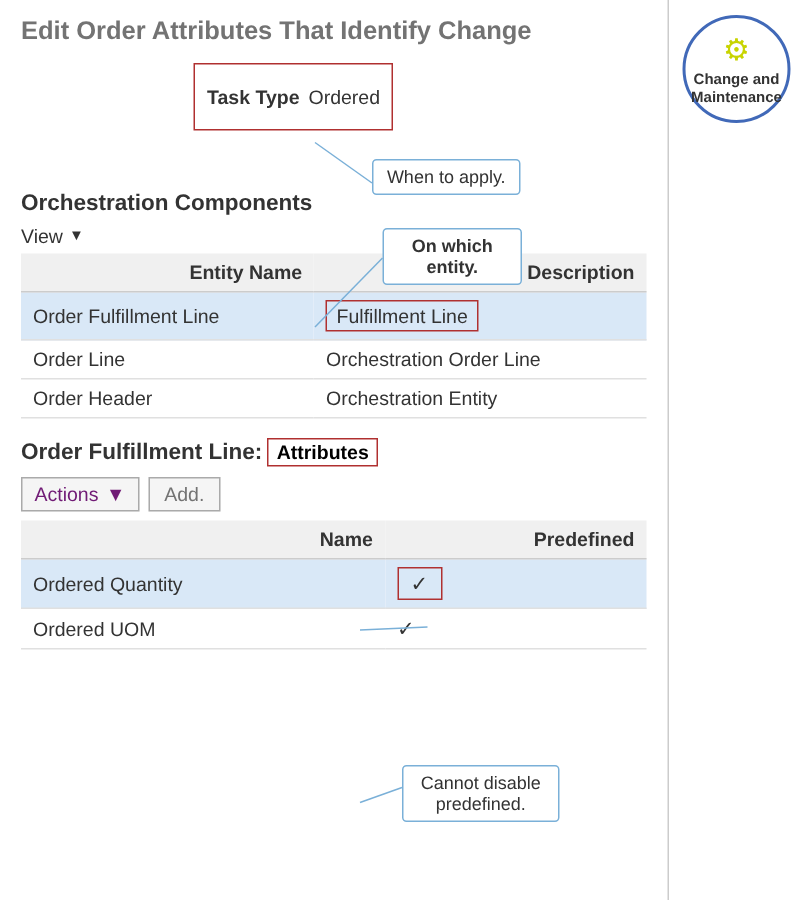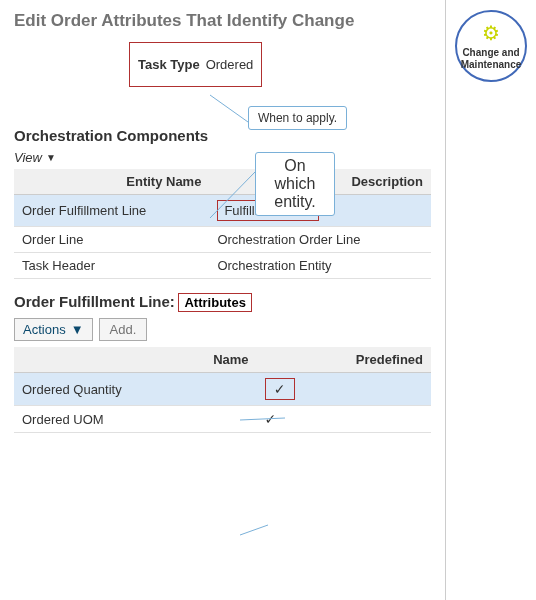--- a/index.html
+++ b/index.html
@@ -93,21 +93,20 @@
       display: flex;
       align-items: center;
       margin-bottom: 4px;
       font-size: 13px;
       color: #333;
       cursor: pointer;
     }
 
     .view-label {
       margin-right: 4px;
-      font-style: italic;
     }
 
     .dropdown-arrow {
       font-size: 10px;
     }
 
     table {
       width: 100%;
       border-collapse: collapse;
       margin-bottom: 8px;
@@ -177,21 +176,21 @@
     }
 
     .actions-btn {
       display: flex;
       align-items: center;
       border: 1px solid #aaa;
       background: #f5f5f5;
       padding: 3px 8px;
       cursor: pointer;
       font-size: 13px;
-      color: #0c4a6e;
+      color: #701a75;
     }
 
     .add-btn {
       border: 1px solid #aaa;
       background: #f5f5f5;
       padding: 3px 10px;
       cursor: pointer;
       font-size: 13px;
       color: #737373;
     }
@@ -242,21 +241,21 @@
         <td>Order Fulfillment Line</td>
         <td>
           <span class="fulfillment-cell">Fulfillment Line</span>
         </td>
       </tr>
       <tr>
         <td>Order Line</td>
         <td>Orchestration Order Line</td>
       </tr>
       <tr>
-        <td>Task Header</td>
+        <td>Order Header</td>
         <td>Orchestration Entity</td>
       </tr>
     </tbody>
   </table>
 
   <div class="section-divider">
     <span class="section2-title">Order Fulfillment Line:</span>
     <span style="display: inline;"> </span>
     <span class="attributes-highlight">Attributes</span>
   </div>
@@ -291,25 +290,28 @@
           <span class="check-mark">✓</span>
         </td>
       </tr>
     </tbody>
   </table>
 
   <div style="position: absolute; top: 106px; left: 248px; background: #fff; border: 1px solid #7ab0d8; border-radius: 3px; padding: 4px 7px; font-size: 12px; color: #333; width: 99px; text-align: center;">
     <span>When to apply.</span>
   </div>
 
-  <div style="position: absolute; top: 152px; left: 255px; background: #fff; border: 1px solid #7ab0d8; border-radius: 3px; padding: 4px 7px; font-size: 16px; color: #333; width: 80px; text-align: center;">
+  <div style="position: absolute; top: 152px; left: 255px; background: #fff; border: 1px solid #7ab0d8; border-radius: 3px; padding: 4px 7px; font-size: 12px; color: #333; width: 93px; text-align: center; font-weight: bold;">
     <span>On which entity.</span>
   </div>
 
 
+  <div style="position: absolute; top: 510px; left: 268px; background: #fff; border: 1px solid #7ab0d8; border-radius: 3px; padding: 4px 7px; font-size: 12px; color: #333; width: 105px; text-align: center;">
+    <span>Cannot disable predefined.</span>
+  </div>
 
   <svg style="position:absolute;top:0;left:0;width:100%;height:100%;pointer-events:none;">
 
     <line x1="248" y1="122" x2="210" y2="95" stroke="#7ab0d8" stroke-width="1"></line>
 
     <line x1="255" y1="172" x2="210" y2="218" stroke="#7ab0d8" stroke-width="1"></line>
 
     <line x1="285" y1="418" x2="240" y2="420" stroke="#7ab0d8" stroke-width="1"></line>
 
     <line x1="268" y1="525" x2="240" y2="535" stroke="#7ab0d8" stroke-width="1"></line>

